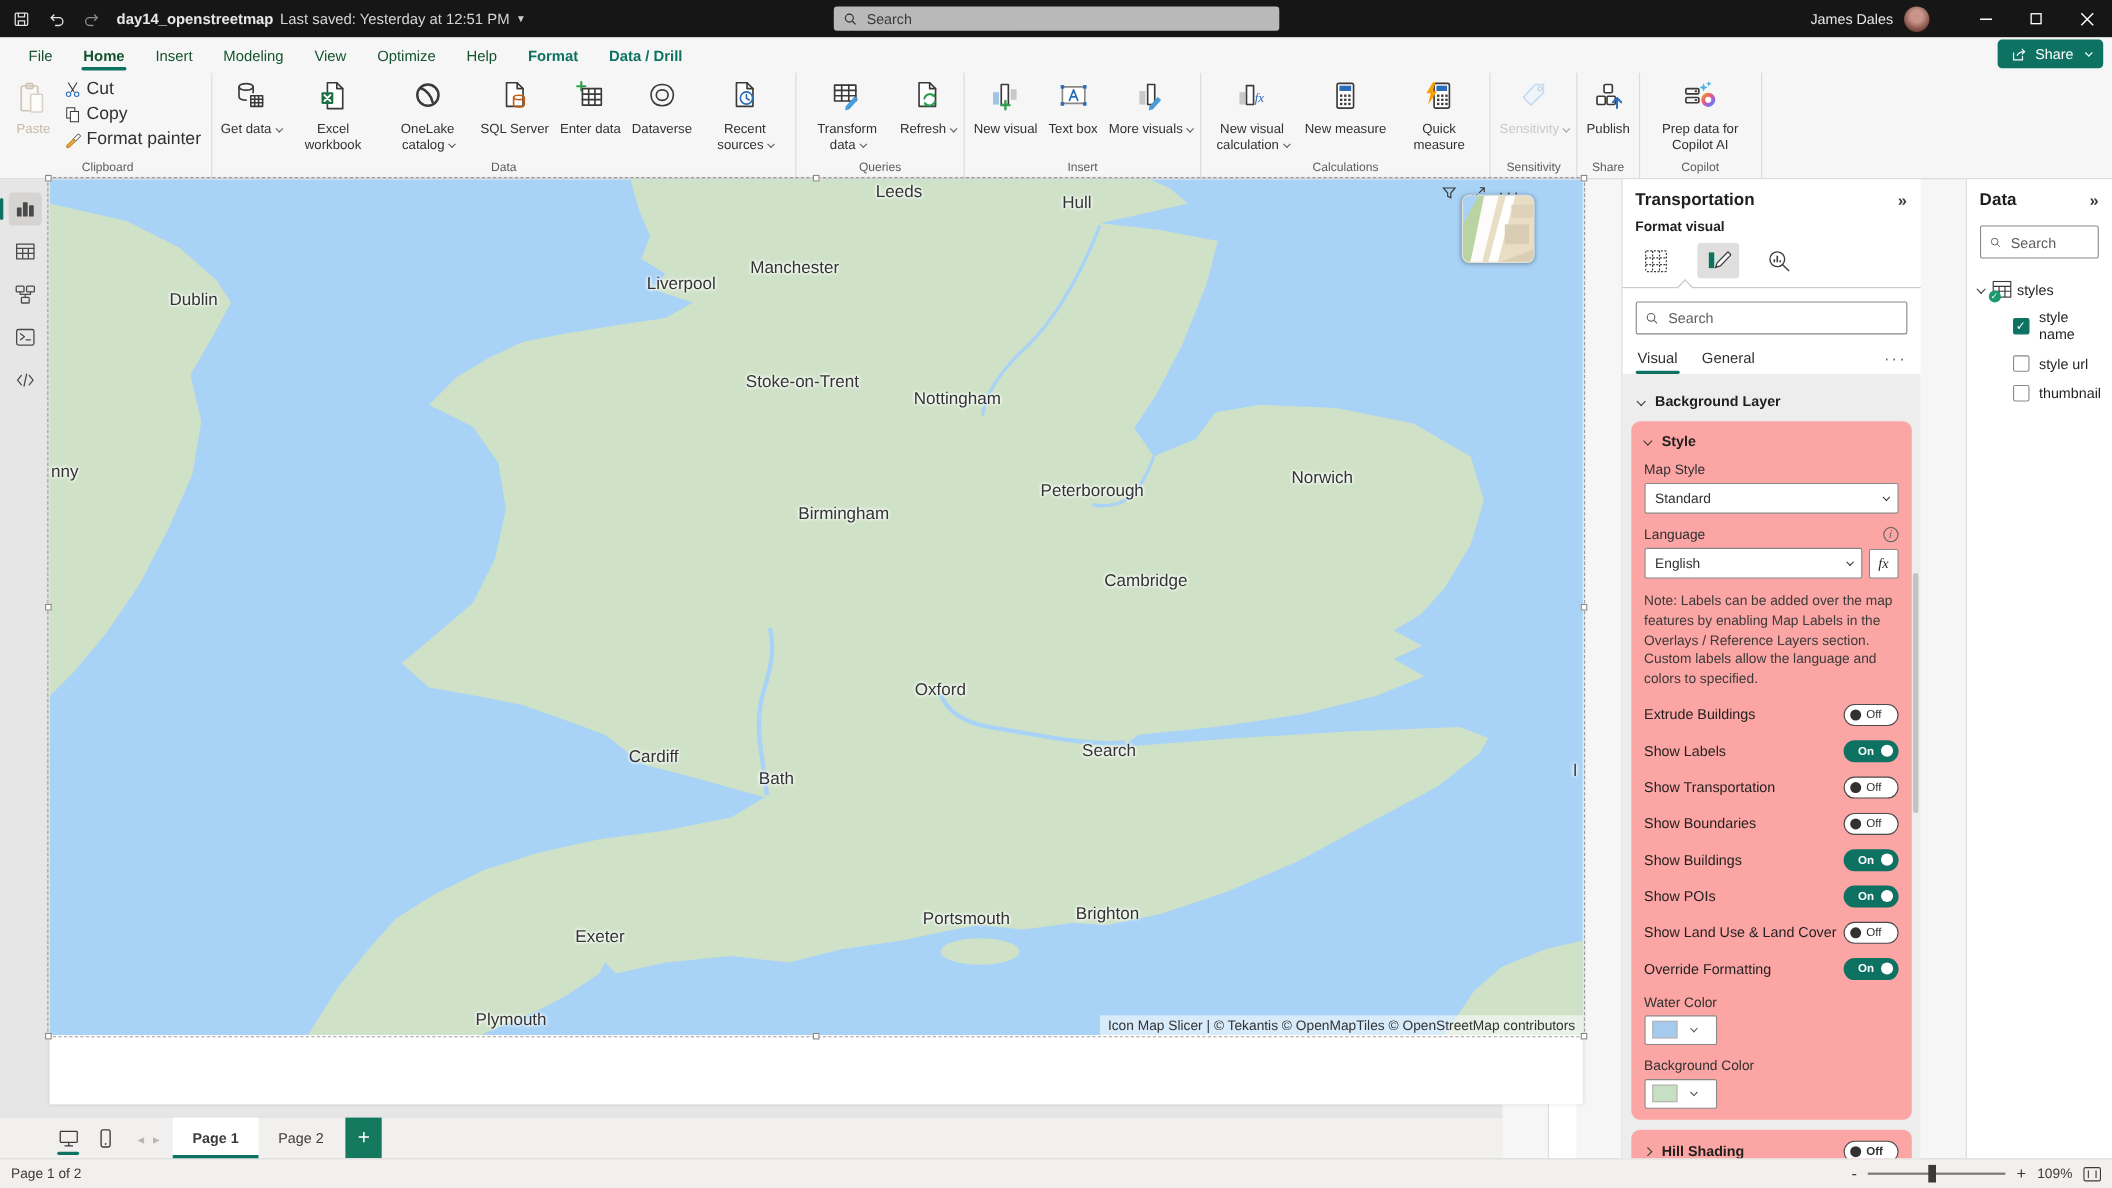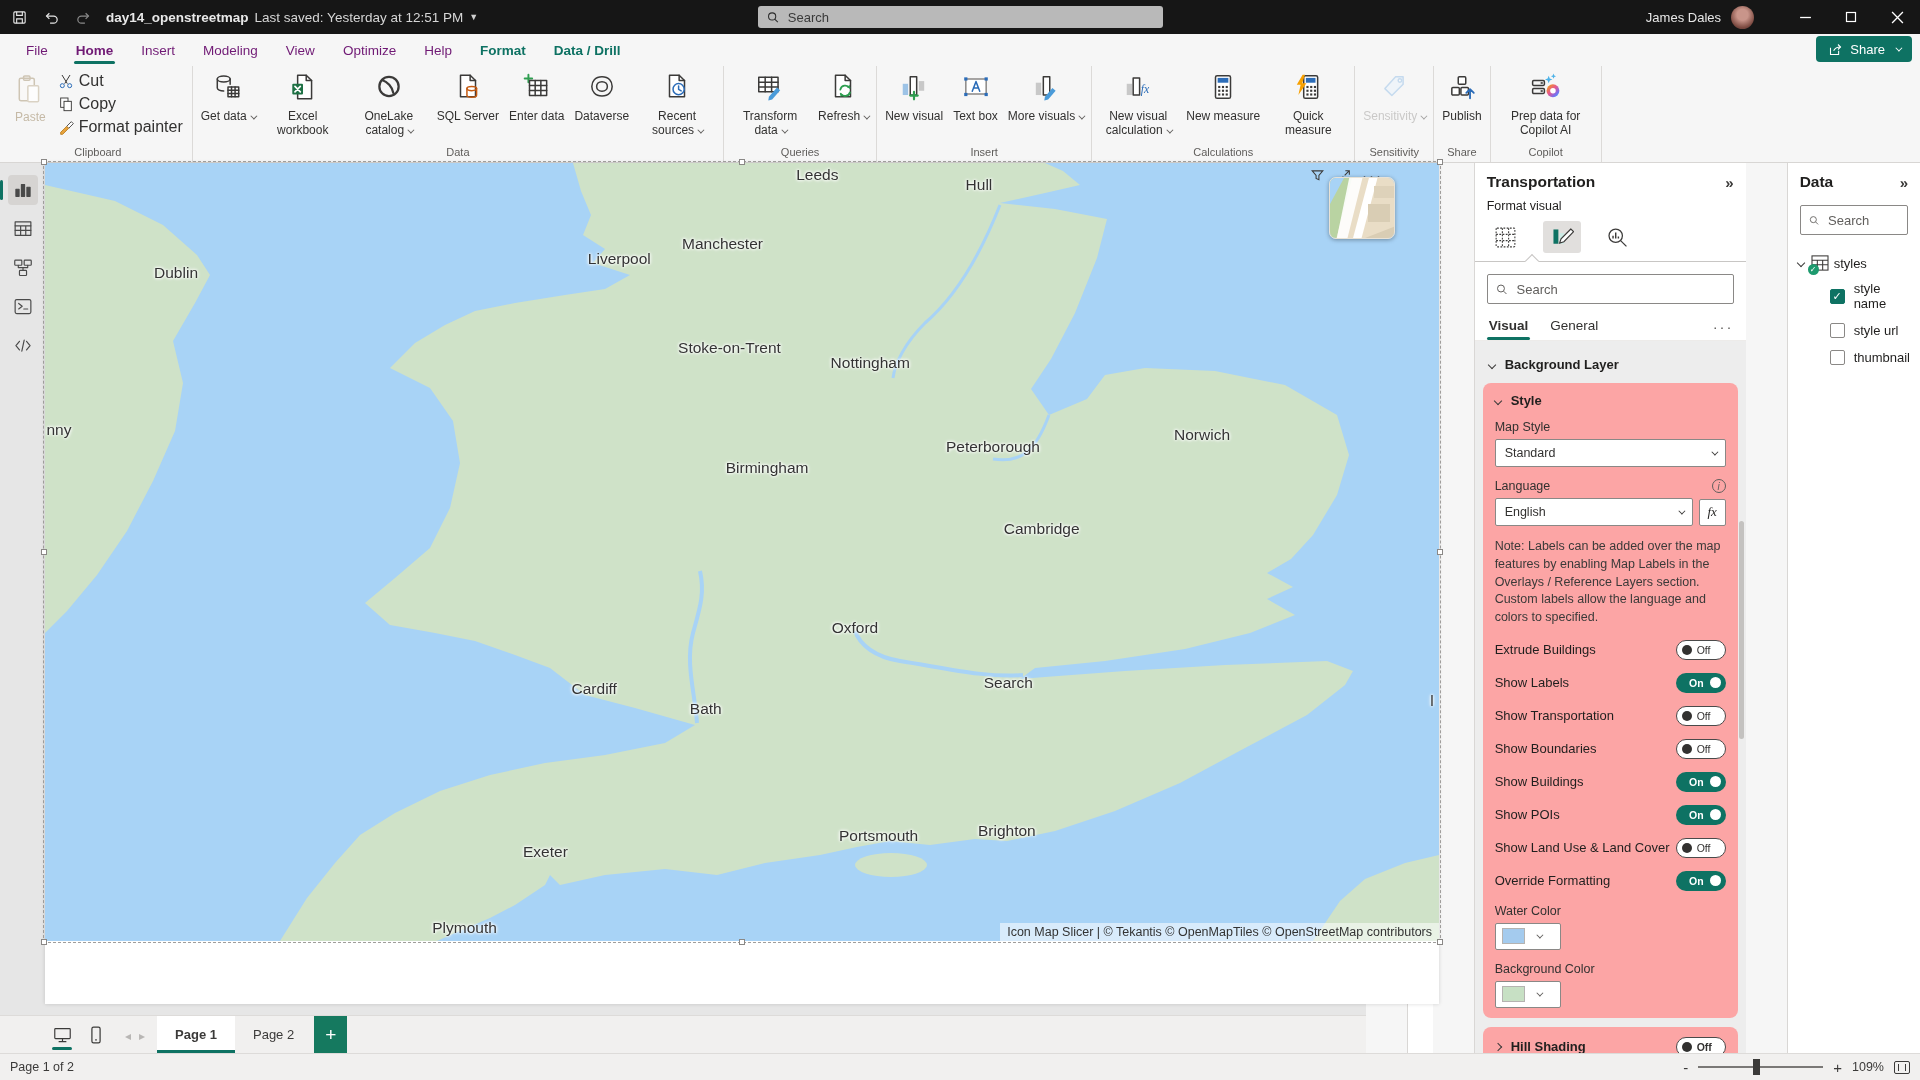--- a/index.html
+++ b/index.html
@@ -17,21 +17,21 @@
   .tb-search-box input{border:none;background:transparent;font-size:13px;color:#2a2a2a;outline:none;width:100%;font-family:inherit;}
   .tb-search-box input::placeholder{color:#3a3a3a;}
   .tb-right{display:flex;align-items:center;gap:0;min-width:500px;justify-content:flex-end;}
   .tb-user{font-size:13px;margin-right:10px;}
   .avatar{width:23px;height:23px;border-radius:50%;background:radial-gradient(circle at 50% 38%,#c9958a 0 30%,#7c4a41 70%,#4a2e2a 100%);margin-right:28px;}
   .win-btn{width:46px;height:34px;display:flex;align-items:center;justify-content:center;color:#fff;font-size:14px;}
   .win-btn svg{display:block;}
 
   
   .tabrow{height:32px;background:#f6f6f6;display:flex;align-items:center;flex:none;padding-left:12px;position:relative;}
-  .rtab{padding:0 14px;font-size:13.5px;color:#701a75;height:32px;display:flex;align-items:center;position:relative;white-space:nowrap;cursor:default;}
+  .rtab{padding:0 14px;font-size:13.5px;color:#14532d;height:32px;display:flex;align-items:center;position:relative;white-space:nowrap;cursor:default;}
   .rtab.active{font-weight:bold;}
   .rtab.active::after{content:"";position:absolute;left:12px;right:12px;bottom:2px;height:3px;background:#0e7263;border-radius:2px;}
   .rtab.contextual{color:#0e7263;font-weight:bold;}
   .share-btn{position:absolute;right:8px;top:2px;height:26px;background:#0e7263;color:#fff;border:none;border-radius:4px;display:flex;align-items:center;gap:7px;padding:0 12px;font-size:13px;font-family:inherit;}
   .share-btn .chev{border-color:#fff;}
 
   
   .ribbon{height:97px;background:#f6f6f6;border-bottom:1px solid #d8d6d4;display:flex;flex:none;padding-left:4px;}
   .rb-group{display:flex;flex-direction:column;border-right:1px solid #dcdad8;padding:0 3px;}
   .rb-body{flex:1;display:flex;align-items:flex-start;}
@@ -68,32 +68,32 @@
   
   .filters-strip{width:26px;background:#fff;border-left:1px solid #d9d7d5;display:flex;flex-direction:column;align-items:center;padding-top:8px;gap:10px;flex:none;}
   .filters-strip .glyph{font-size:15px;color:#3b3a39;font-weight:bold;}
   .filters-vtext{writing-mode:vertical-rl;font-size:13px;color:#3b3a39;letter-spacing:.5px;}
 
   
   .viz-pane{width:272px;background:#fff;border-left:1px solid #d9d7d5;display:flex;flex-direction:column;flex:none;position:relative;}
   .pane-head{display:flex;align-items:center;justify-content:space-between;padding:10px 12px 2px;}
   .pane-title{font-size:15.5px;font-weight:bold;color:#201f1e;}
   .pane-collapse{font-size:15px;color:#3b3a39;font-weight:bold;}
-  .pane-sub{font-size:12.5px;font-weight:normal;color:#201f1e;padding:6px 12px 4px;}
+  .pane-sub{font-size:12.5px;font-weight:bold;color:#201f1e;padding:6px 12px 4px;}
   .viz-icons{display:flex;gap:18px;padding:4px 12px 8px;}
   .viz-tab-ico{width:38px;height:32px;display:flex;align-items:center;justify-content:center;border-radius:3px;}
   .viz-tab-ico.sel{background:#e1dfdd;}
   .viz-divider{border-top:1px solid #c8c6c4;position:relative;margin:0;}
   .viz-caret{position:absolute;top:-6px;left:52px;width:10px;height:10px;background:#fff;border-left:1px solid #c8c6c4;border-top:1px solid #c8c6c4;transform:rotate(45deg);}
   .pane-search{margin:12px 12px 6px;height:30px;border:1px solid #8a8886;border-radius:2px;display:flex;align-items:center;gap:7px;padding:0 8px;background:#fff;}
   .pane-search input{border:none;outline:none;font-size:13px;width:100%;color:#323130;font-family:inherit;}
   .pane-search input::placeholder{color:#605e5c;}
   .fmt-tabs{display:flex;align-items:center;padding:2px 12px 0;gap:18px;border-bottom:1px solid #edebe9;}
   .fmt-tab{font-size:13.5px;color:#323130;padding:6px 2px 7px;position:relative;}
-  .fmt-tab.sel{font-weight:bold;}
+  .fmt-tab.sel{font-weight:normal;}
   .fmt-tab.sel::after{content:"";position:absolute;left:0;right:0;bottom:0;height:3px;background:#0e7263;border-radius:2px;}
   .fmt-more{margin-left:auto;color:#605e5c;font-size:15px;letter-spacing:2px;}
   .viz-scroll{flex:1;overflow:hidden;background:#ededed;padding:8px 8px 0;display:flex;flex-direction:column;gap:9px;}
   .section-head{display:flex;align-items:center;gap:8px;font-size:13px;font-weight:bold;color:#201f1e;padding:8px 6px 2px;}
   .card{background:#fca5a5;border-radius:8px;padding:10px 12px;}
   .card-head{display:flex;align-items:center;gap:8px;font-size:13px;font-weight:bold;color:#201f1e;}
   .card-head .pill{margin-left:auto;}
   .fld-label{font-size:12.5px;color:#323130;margin:12px 0 5px;display:flex;align-items:center;}
   .dd{height:28px;border:1px solid #8a8886;border-radius:2px;background:#fff;display:flex;align-items:center;padding:0 9px;font-size:12.5px;color:#323130;}
   .dd .chev{margin-left:auto;border-color:#3b3a39;}

